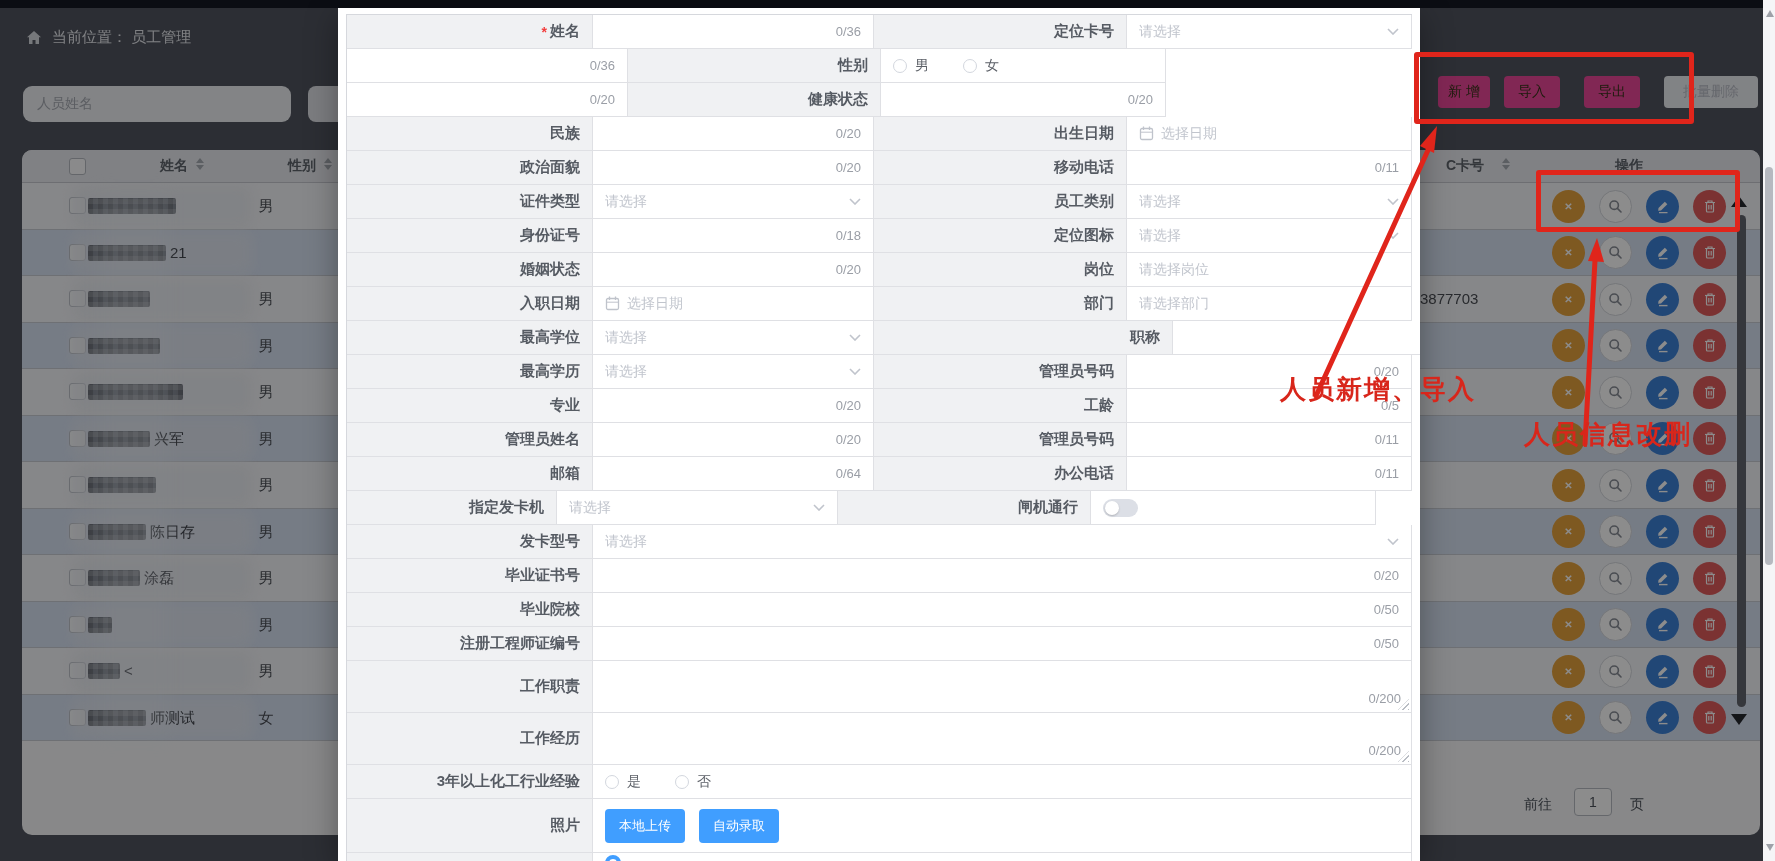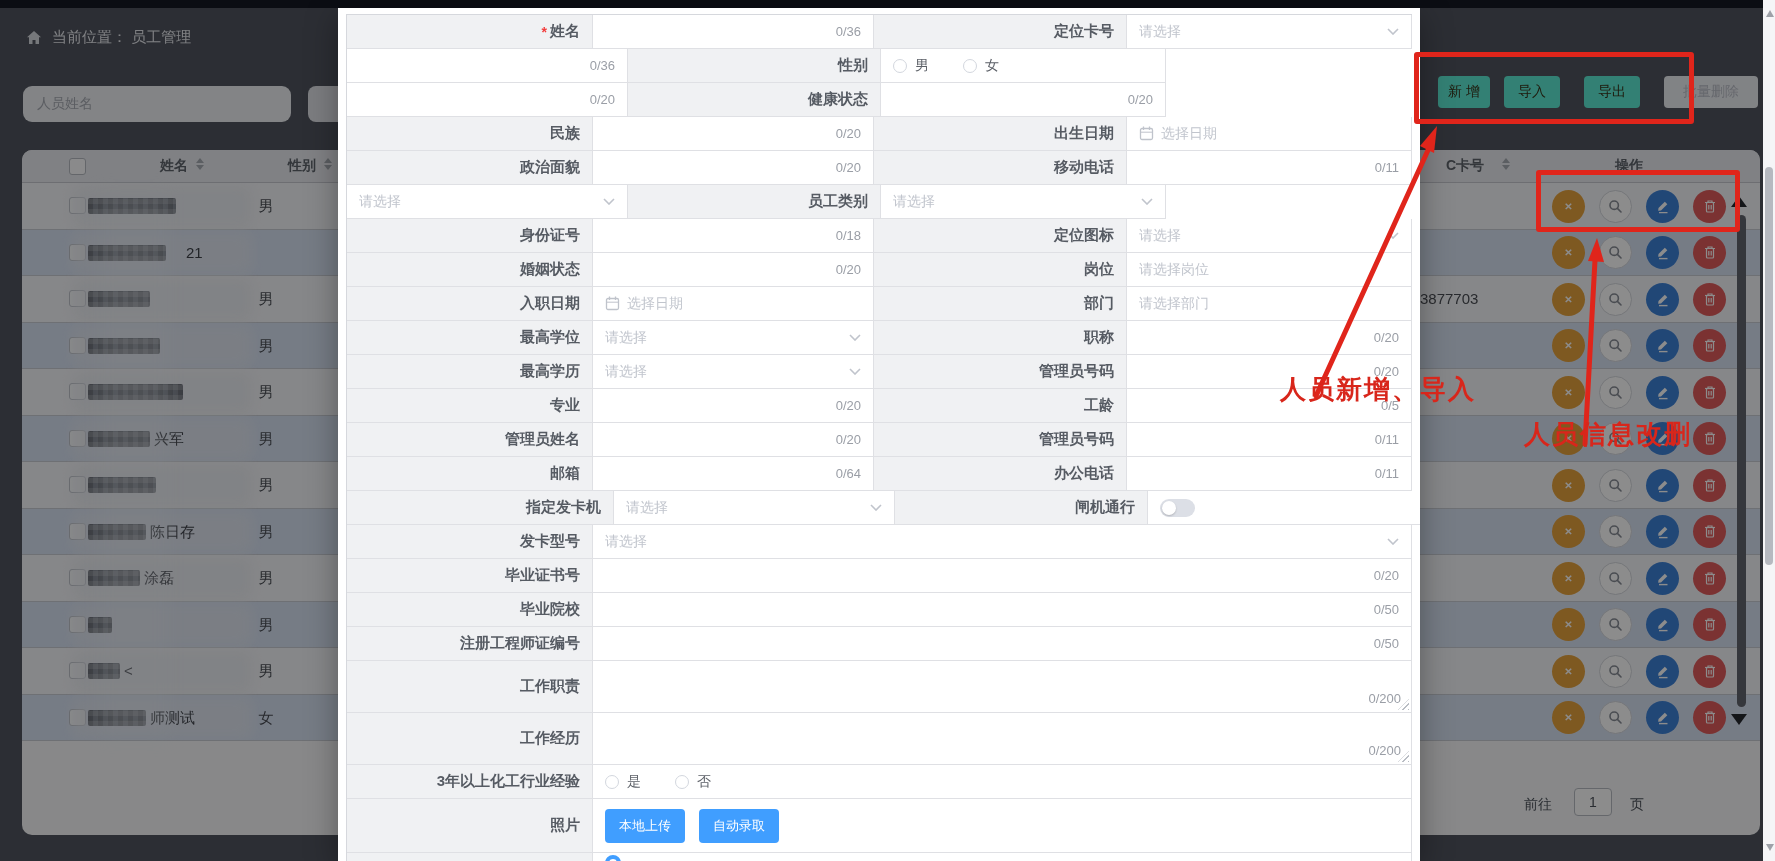--- a/index.html
+++ b/index.html
@@ -8,21 +8,21 @@
          background:#51555f;font-family:"Liberation Sans",sans-serif;}
   .abs{position:absolute;}
 
   
   #topstrip{left:0;top:0;width:1775px;height:8px;background:#141823;}
   #breadcrumb{left:26px;top:28px;display:flex;align-items:center;gap:10px;color:#e8eaef;font-size:15px;}
   #searchbox{left:23px;top:86px;width:268px;height:36px;background:#eef0f4;border-radius:9px;
              display:flex;align-items:center;padding:0 14px;font-size:14px;color:#a7abb3;}
   #partial-btn{left:308px;top:86px;width:40px;height:36px;background:#e2e4e9;border-radius:8px;}
   .tbtn{position:absolute;top:76px;height:32px;border-radius:4px;font-size:14px;color:#38331a;
-        display:flex;align-items:center;justify-content:center;background:#5eead4;cursor:pointer;}
+        display:flex;align-items:center;justify-content:center;background:#ec4899;cursor:pointer;}
   .tbtn.disabled{background:#eceef3;color:#b9bdc6;}
 
   #card{left:22px;top:150px;width:1738px;height:685px;background:#f7f8fa;border-radius:10px;overflow:hidden;}
   #thead{position:absolute;left:0;top:0;width:1738px;height:33px;background:#e9ebf0;border-bottom:1px solid #c6c9d0;}
   .hlabel{position:absolute;top:7px;font-size:14px;font-weight:700;color:#5f646c;}
   .sorter{position:absolute;top:8px;display:flex;flex-direction:column;gap:2px;}
   .sorter .up{width:0;height:0;border-left:4px solid transparent;border-right:4px solid transparent;border-bottom:5px solid #a7abb3;}
   .sorter .dn{width:0;height:0;border-left:4px solid transparent;border-right:4px solid transparent;border-top:5px solid #a7abb3;}
   .cb{position:absolute;width:17px;height:17px;border-radius:3px;background:#fbfcfd;border:1px solid #b6bac2;}
   #rows{position:absolute;left:0;top:33px;width:1738px;height:558px;overflow:hidden;border-bottom:1px solid #c9ccd3;}
@@ -169,21 +169,21 @@
                 <line x1="5.8" y1="6" x2="5.8" y2="10.5"></line>
                 <line x1="8.2" y1="6" x2="8.2" y2="10.5"></line>
               </svg>
             </div>
           </div>
         </div>
         <div class="t-row stripe" style="top: 46.5px;">
           <div class="cb"></div>
           <div class="smear"></div>
           <div class="pix" style="width: 78px;"></div>
-          <span class="frag" style="left: 164px;">21</span>
+          <span class="frag" style="left: 148px;">21</span>
           <span class="gender"></span>
           <div class="acts">
             <div class="act issue-card">
               <span class="xglyph">✕</span>
             </div>
             <div class="act view">
               <svg width="15" height="15">
                 <circle cx="6.2" cy="6.2" r="4.2" fill="none" stroke="#878c95" stroke-width="1.6"></circle>
                 <line x1="9.4" y1="9.4" x2="13" y2="13" stroke="#878c95" stroke-width="1.6" stroke-linecap="round"></line>
               </svg>
@@ -624,20 +624,23 @@
             <span class="cnt">0/20</span>
           </div>
           <div class="m-label" style="width: 253px; height: 34px;">
             <span>移动电话</span>
           </div>
           <div class="m-input" style="width: 285px; height: 34px;">
             <span class="cnt">0/11</span>
           </div>
         </div>
         <div class="m-row" style="height: 34px;">
+          <div class="m-label" style="width: 246px; height: 34px;">
+            <span>证件类型</span>
+          </div>
           <div class="m-input" style="width: 281px; height: 34px;">
             <span class="ph">请选择</span>
             <span class="chev">
               <svg width="12" height="7">
                 <polyline points="1,1 6,6 11,1" fill="none" stroke="#c0c4cc" stroke-width="1.6"></polyline>
               </svg>
             </span>
           </div>
           <div class="m-label" style="width: 253px; height: 34px;">
             <span>员工类别</span>
@@ -711,21 +714,21 @@
             <span>最高学位</span>
           </div>
           <div class="m-input" style="width: 281px; height: 34px;">
             <span class="ph">请选择</span>
             <span class="chev">
               <svg width="12" height="7">
                 <polyline points="1,1 6,6 11,1" fill="none" stroke="#c0c4cc" stroke-width="1.6"></polyline>
               </svg>
             </span>
           </div>
-          <div class="m-label" style="width: 253px; height: 34px; font-family: Liberation Serif, serif;">
+          <div class="m-label" style="width: 299px; height: 34px; font-family: Liberation Serif, serif;">
             <span>职称</span>
           </div>
           <div class="m-input" style="width: 285px; height: 34px;">
             <span class="cnt">0/20</span>
           </div>
         </div>
         <div class="m-row" style="height: 34px;">
           <div class="m-label" style="width: 246px; height: 34px;">
             <span>最高学历</span>
           </div>
@@ -780,21 +783,21 @@
             <span class="cnt">0/64</span>
           </div>
           <div class="m-label" style="width: 253px; height: 34px;">
             <span>办公电话</span>
           </div>
           <div class="m-input" style="width: 285px; height: 34px;">
             <span class="cnt">0/11</span>
           </div>
         </div>
         <div class="m-row" style="height: 34px;">
-          <div class="m-label" style="width: 267px; height: 34px;">
+          <div class="m-label" style="width: 210px; height: 34px;">
             <span>指定发卡机</span>
           </div>
           <div class="m-input" style="width: 281px; height: 34px;">
             <span class="ph">请选择</span>
             <span class="chev">
               <svg width="12" height="7">
                 <polyline points="1,1 6,6 11,1" fill="none" stroke="#c0c4cc" stroke-width="1.6"></polyline>
               </svg>
             </span>
           </div>

